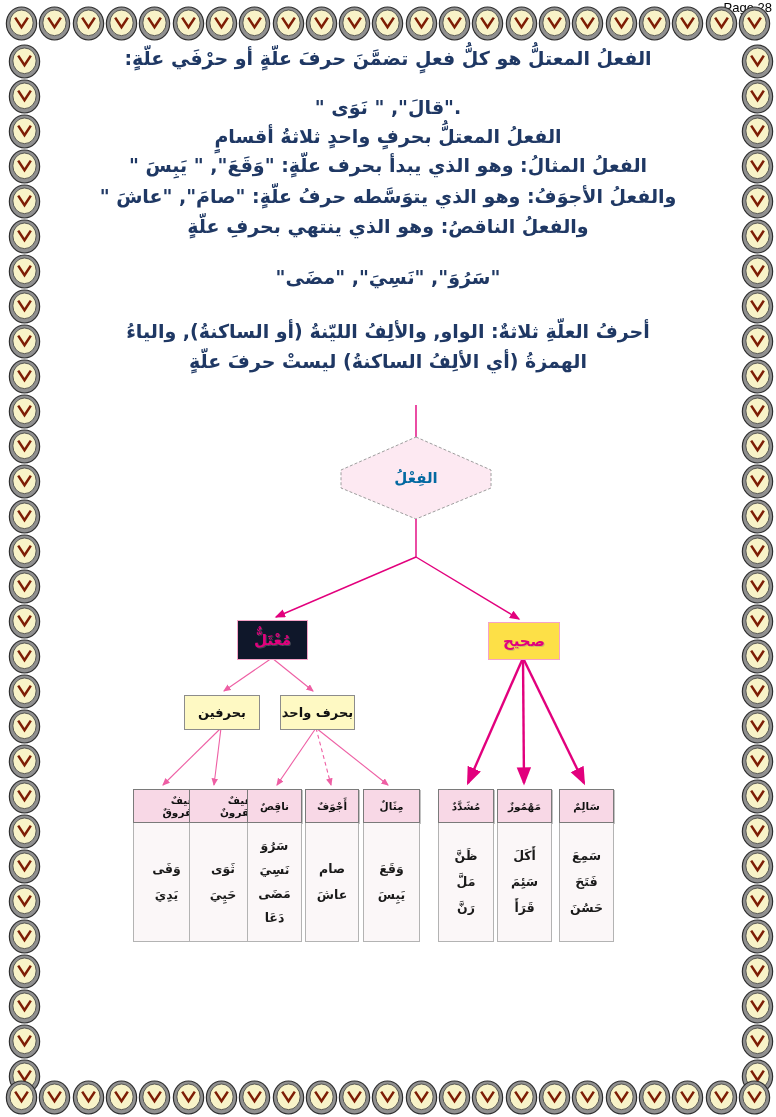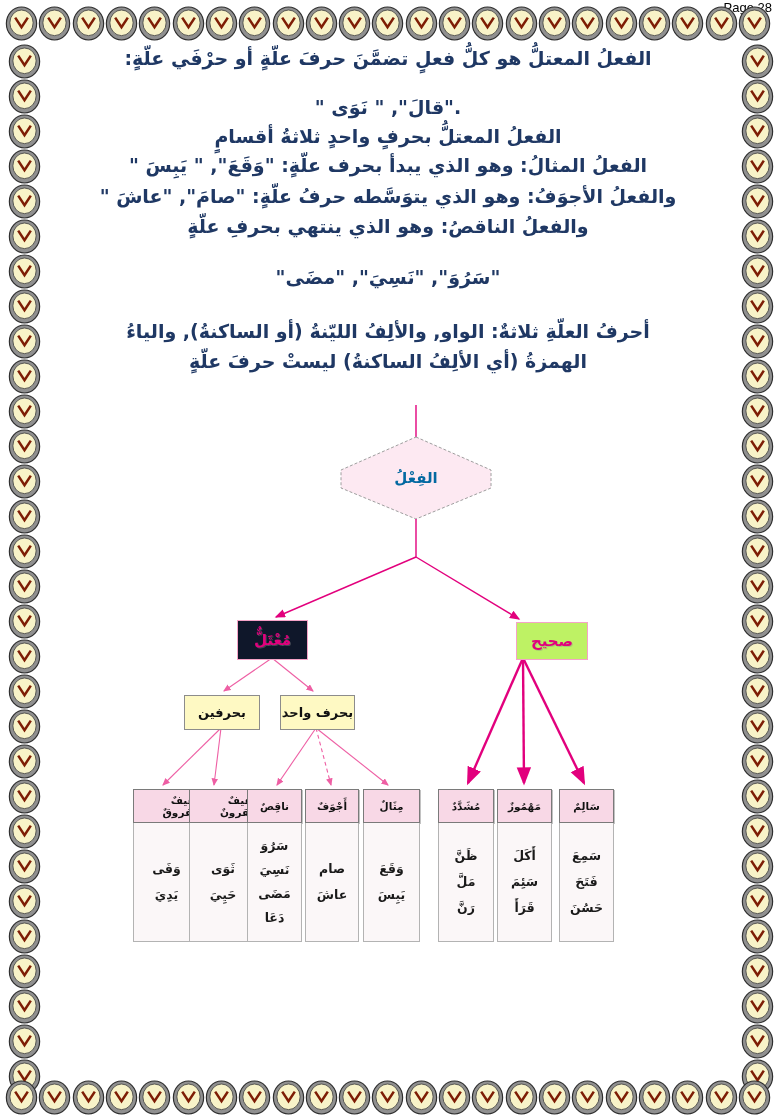--- a/index.html
+++ b/index.html
@@ -37,23 +37,23 @@
   .thin{stroke:var(--arrow-thin);stroke-width:1.1;}
   .thick{stroke:var(--accent-magenta);stroke-width:2.4;}
   .dashed{stroke-dasharray:4 3;}
   .mkM{fill:var(--accent-magenta);} .mkT{fill:var(--arrow-thin);}
   .node{position:absolute;z-index:2;display:flex;align-items:center;justify-content:center;
         direction:rtl;font-weight:bold;text-align:center;}
   .root-label{left:341px;top:437px;width:150px;height:82px;font-size:15px;color:#0369a1;}
   .weak-box{left:237px;top:620px;width:69px;height:38px;background:#0f172a;
         border:1px solid var(--weak-border-pink);color:var(--accent-magenta);font-size:15px;
         text-shadow:1px 1px 0 rgba(140,140,140,.4);}
-  .sound-box{left:488px;top:622px;width:70px;height:36px;background:#bef264;
+  .sound-box{left:488px;top:622px;width:70px;height:36px;background:#fde047;
         border:1px solid var(--weak-border-pink);color:var(--accent-magenta);font-size:15px;
-        text-shadow:1px 1px 0 rgba(140,140,140,.4);margin-left:28px;}
+        text-shadow:1px 1px 0 rgba(140,140,140,.4);}
   .sub-box{background:#fef9c3;border:1px solid var(--box-border-gray);color:#111;font-size:13px;}
   .two-box{left:184px;top:695px;width:74px;height:33px;}
   .one-box{left:280px;top:695px;width:73px;height:33px;}
   .leaf{position:absolute;top:789px;z-index:2;direction:rtl;}
   .leaf-head{height:32px;border:1px solid #7a7a7a;background:var(--leaf-header-fill);
         display:flex;align-items:center;justify-content:center;color:#111;
         font-weight:bold;font-size:10.5px;box-shadow:1px 1px 0 rgba(120,120,120,.45);}
   .leaf-body{height:118px;border:1px solid #b3b3b3;border-top:none;background:var(--leaf-body-fill);
         display:flex;flex-direction:column;align-items:center;justify-content:center;
         color:#1a1a1a;font-weight:bold;font-size:12.5px;line-height:26px;}

